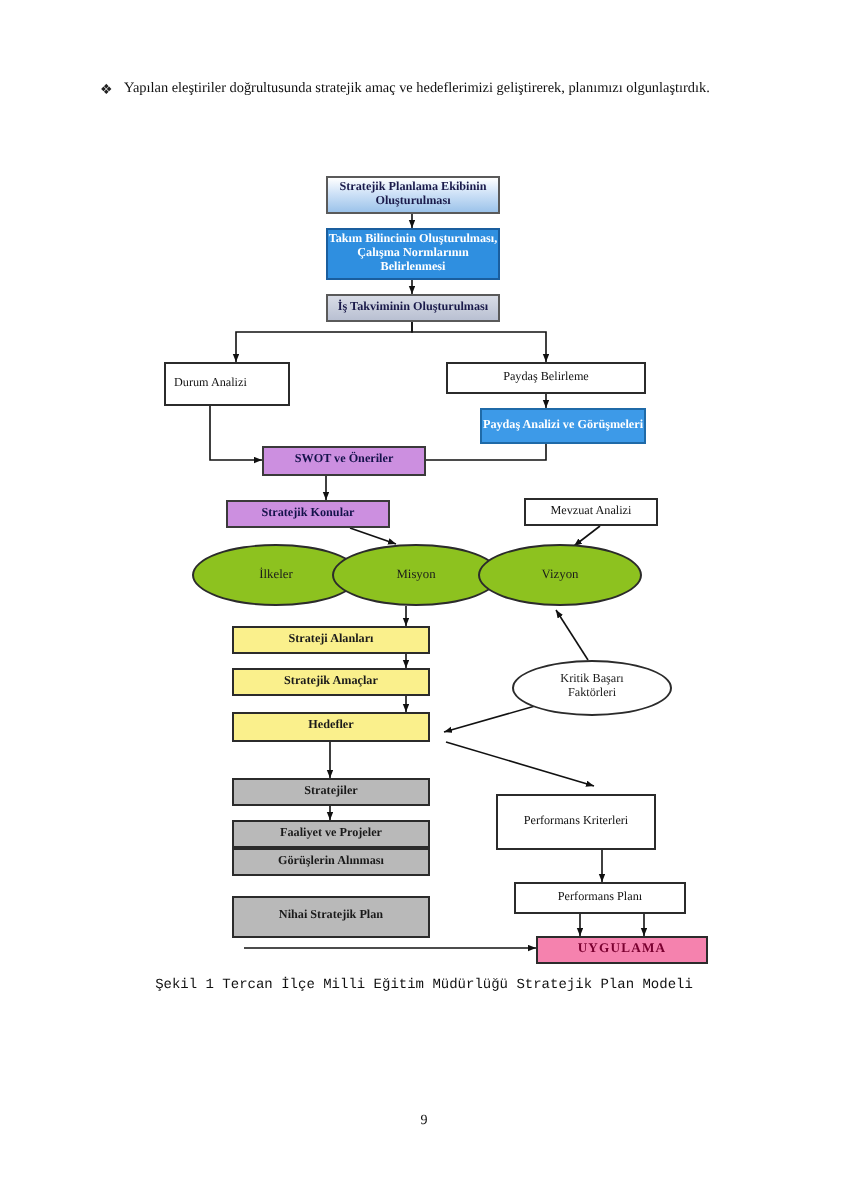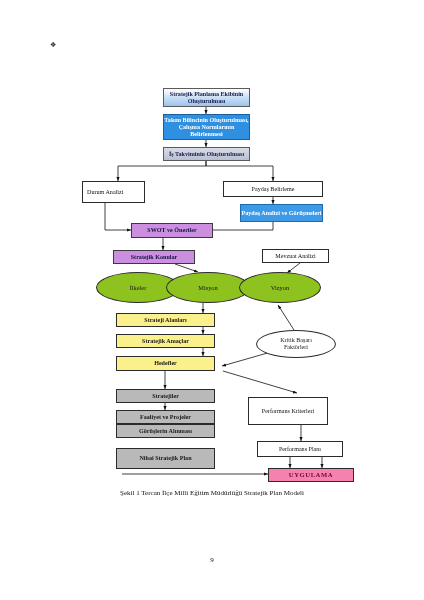--- a/index.html
+++ b/index.html
@@ -68,41 +68,42 @@
     background:#8dc21f;border:0.8px solid #2b2b2b;
     color:#1a1a1a;font-weight:normal;font-size:6.4px;
   }
   .ellipse.white{
     background:#ffffff;border:0.8px solid #2b2b2b;font-size:6.1px;
   }
 
   
   .caption{
     position:absolute;left:0;top:489px;width:424px;text-align:center;
-    font-size:7px;color:#111;
+    font-size:7px;color:#111;font-family:Liberation Mono, monospace;
   }
 
   
   .closing{
     position:absolute;left:48px;top:514px;width:328px;
     font-size:7.2px;line-height:2.0;text-align:justify;
     text-indent:26px;
   }
   .pagenum{
     position:absolute;left:0;top:556px;width:424px;text-align:center;
     font-size:7px;color:#111;
   }
 </style>
 </head>
 <body>
 
 <div class="page">
 
   <div class="intro">
     <span class="bullet">❖</span>
+    <span>Yapılan eleştiriler doğrultusunda stratejik amaç ve hedeflerimizi geliştirerek, planımızı olgunlaştırdık.</span>
   </div>
 
   <div class="diagram">
 
     <svg class="svg-layer" viewBox="0 0 424 600">
       <defs>
         <marker id="ah" markerWidth="6" markerHeight="6" refX="5" refY="2" orient="auto">
           <path d="M0,0 L5,2 L0,4 z" fill="#111"></path>
         </marker>
       </defs>

